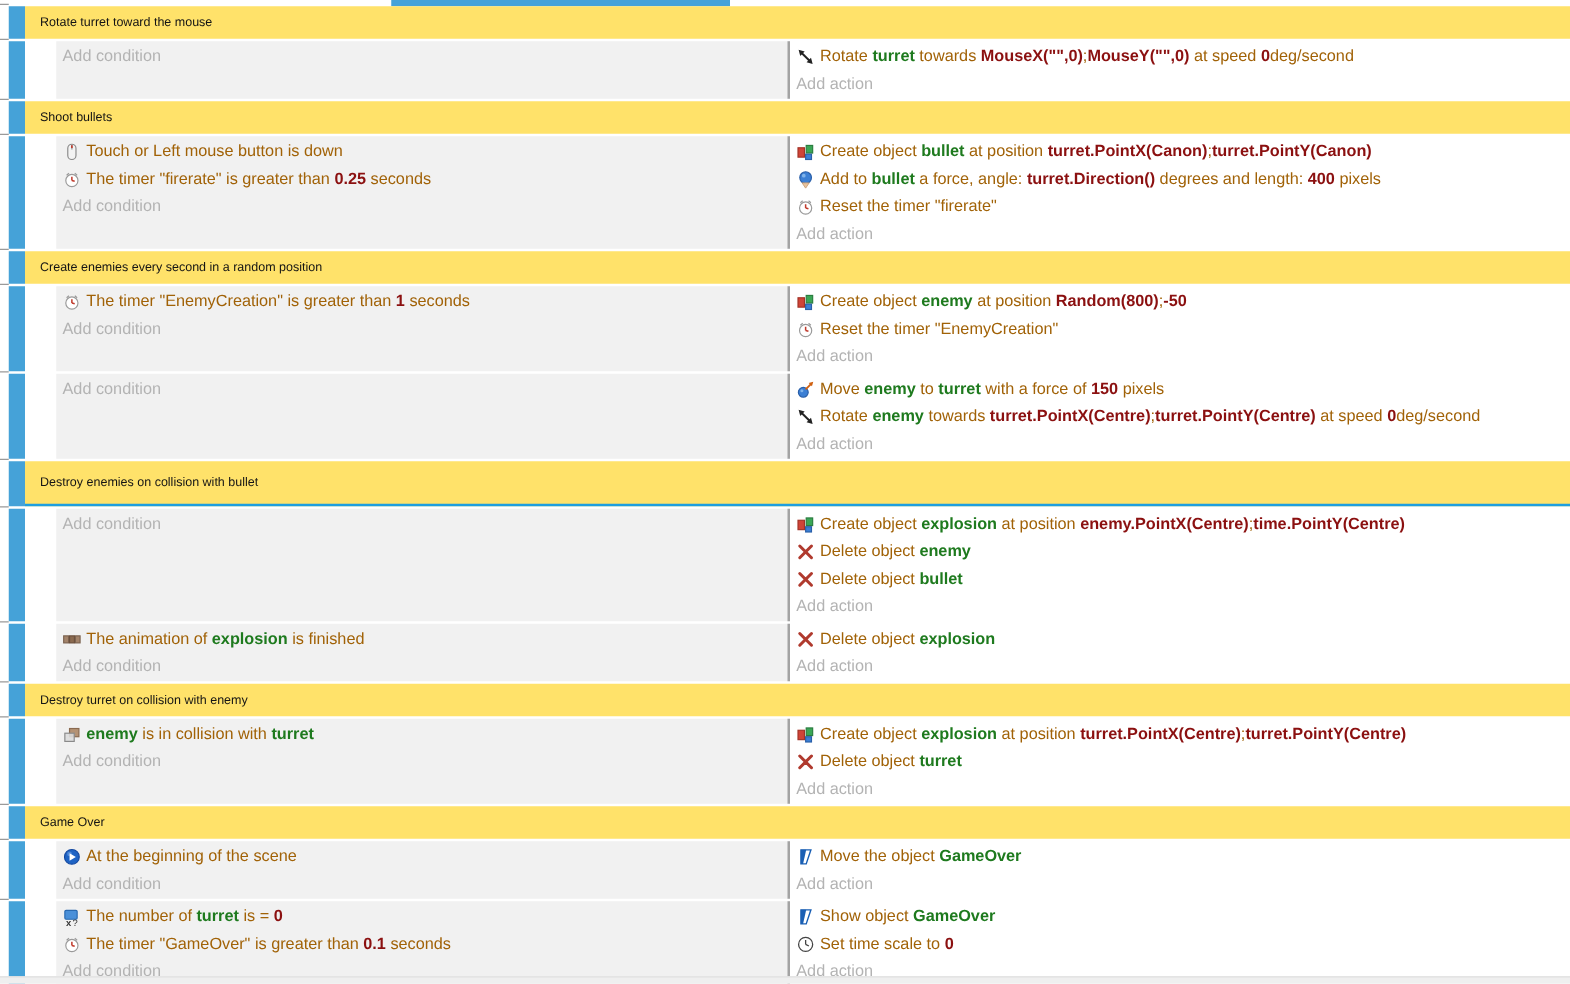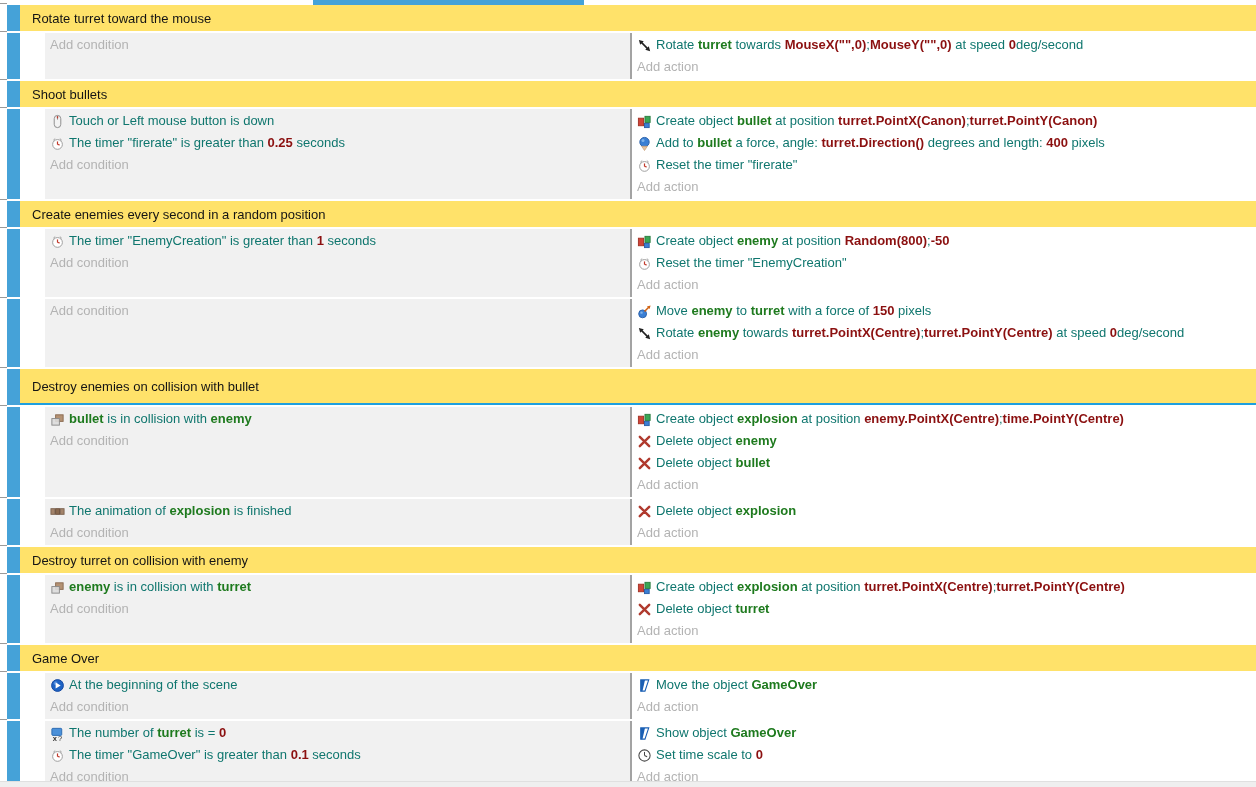--- a/index.html
+++ b/index.html
@@ -10,34 +10,34 @@
   }
   .top-strip { height:5px; position:relative; background:#ffffff; }
   .top-scroll-thumb { position:absolute; top:0; left:313px; width:271px; height:5px; background:var(--handle-blue); }
   .sheet { width:1256px; }
   .row { display:flex; margin-bottom:2px; position:relative; }
   .gutter { width:20px; flex:none; position:relative; background:#ffffff; }
   .gutter .tick { position:absolute; left:0; top:-2px; width:7px; height:1px; background:#9a9a9a; }
   .gutter .bar { position:absolute; left:7px; top:0; bottom:0; width:13px; background:var(--handle-blue); }
   .comment {
     flex:1; background:var(--comment-bg); color:#141414;
-    height:26px; display:flex; align-items:center; padding:0 8px 0 12px; font-size:13px;
+    height:26px; display:flex; align-items:center; padding:0 8px 0 12px; font-size:10px;
   }
   .comment.selected { border-bottom:2px solid var(--selected-border); height:36px; }
   .event { flex:1; display:flex; align-items:stretch; }
   .conditions {
     width:587px; flex:none; background:var(--condition-bg);
     border-right:2px solid #a3a3a3; padding:1px 4px 1px 5px; overflow:hidden;margin-left:25px;
   }
   .actions { flex:1; background:#ffffff; padding:1px 4px 1px 5px; overflow:hidden; }
   .line { height:22px; line-height:22px; white-space:nowrap; overflow:hidden; display:flex; align-items:center; }
   .line .icon { flex:none; width:15px; height:15px; margin-right:4px; display:inline-flex; align-items:center; justify-content:center; }
   .line svg { display:block; }
   .parts { white-space:pre; }
-  .p { color:#0f766e; }
+  .p { color:#a16207; }
   .o { color:var(--object-green); font-weight:bold; }
   .v { color:var(--value-red); font-weight:bold; }
   .addlink { height:22px; line-height:22px; color:var(--muted); white-space:nowrap; cursor:pointer; }
   .bottom-strip { position:absolute; left:0; bottom:0; width:1256px; height:6px; background:#efefef; border-top:1px solid #e0e0e0; }
 </style>
 </head>
 <body>
 
 <div class="top-strip">
   <div class="top-scroll-thumb"></div>
@@ -243,29 +243,20 @@
       </div>
       <div class="comment selected">Destroy enemies on collision with bullet</div>
     </div>
     <div class="row">
       <div class="gutter">
         <div class="tick"></div>
         <div class="bar"></div>
       </div>
       <div class="event">
         <div class="conditions">
-          <div class="line">
-            <span class="icon">
-              <svg width="15" height="15" viewBox="0 0 16 16">
-                <rect x="6" y="3" width="8" height="7" fill="#b49274" stroke="#8a6a50"></rect>
-                <rect x="2" y="7" width="8" height="7" fill="#dcdcdc" fill-opacity="0.9" stroke="#8a8a8a"></rect>
-              </svg>
-            </span>
-            <span class="parts"><span class="o">bullet</span><span class="p"> is in collision with </span><span class="o">enemy</span></span>
-          </div>
           <div class="addlink">Add condition</div>
         </div>
         <div class="actions">
           <div class="line">
             <span class="icon">
               <svg width="15" height="15" viewBox="0 0 16 16">
                 <rect x="1.5" y="4.5" width="5.5" height="8" fill="#d04437" stroke="#a33327"></rect>
                 <rect x="8.5" y="2.5" width="5.5" height="6.5" fill="#3aa655" stroke="#2b7d40"></rect>
                 <rect x="8" y="10" width="5" height="4.5" fill="#3b7fd4" stroke="#2a5fa8"></rect>
               </svg>

